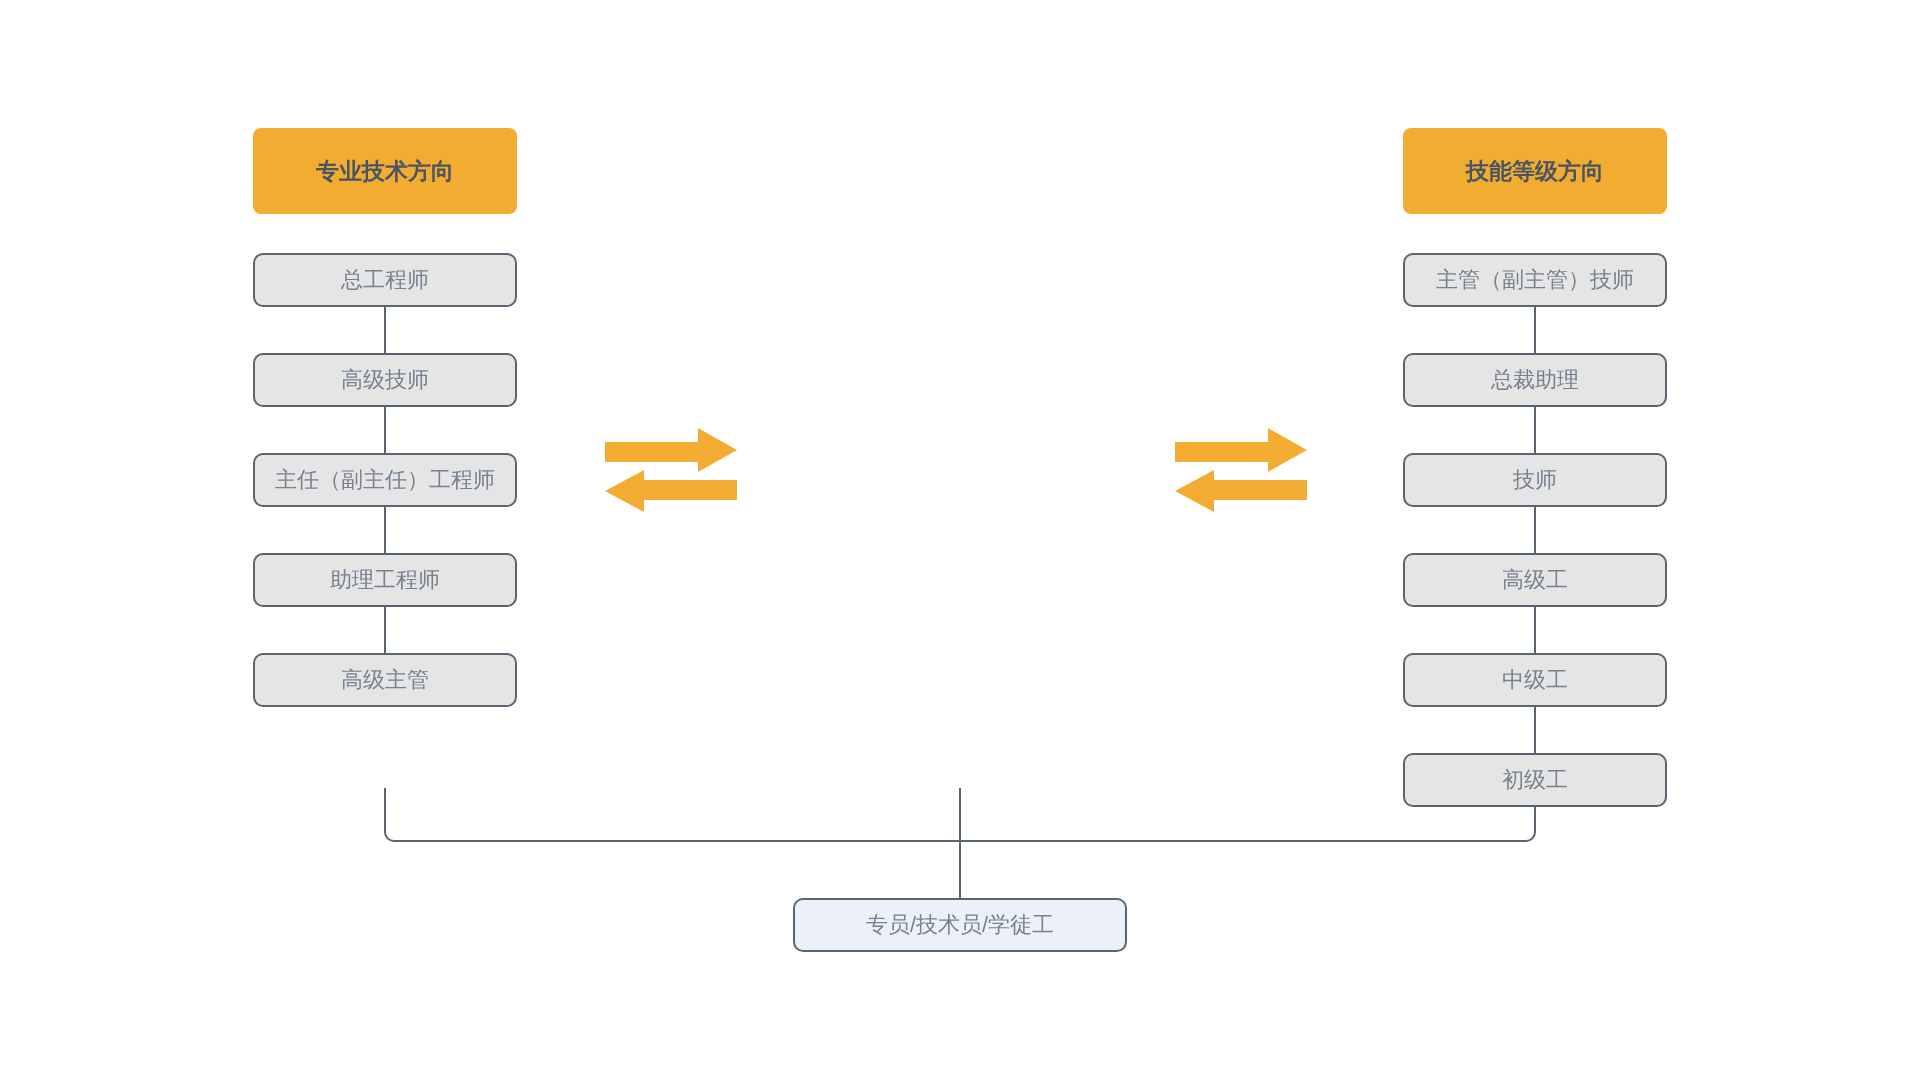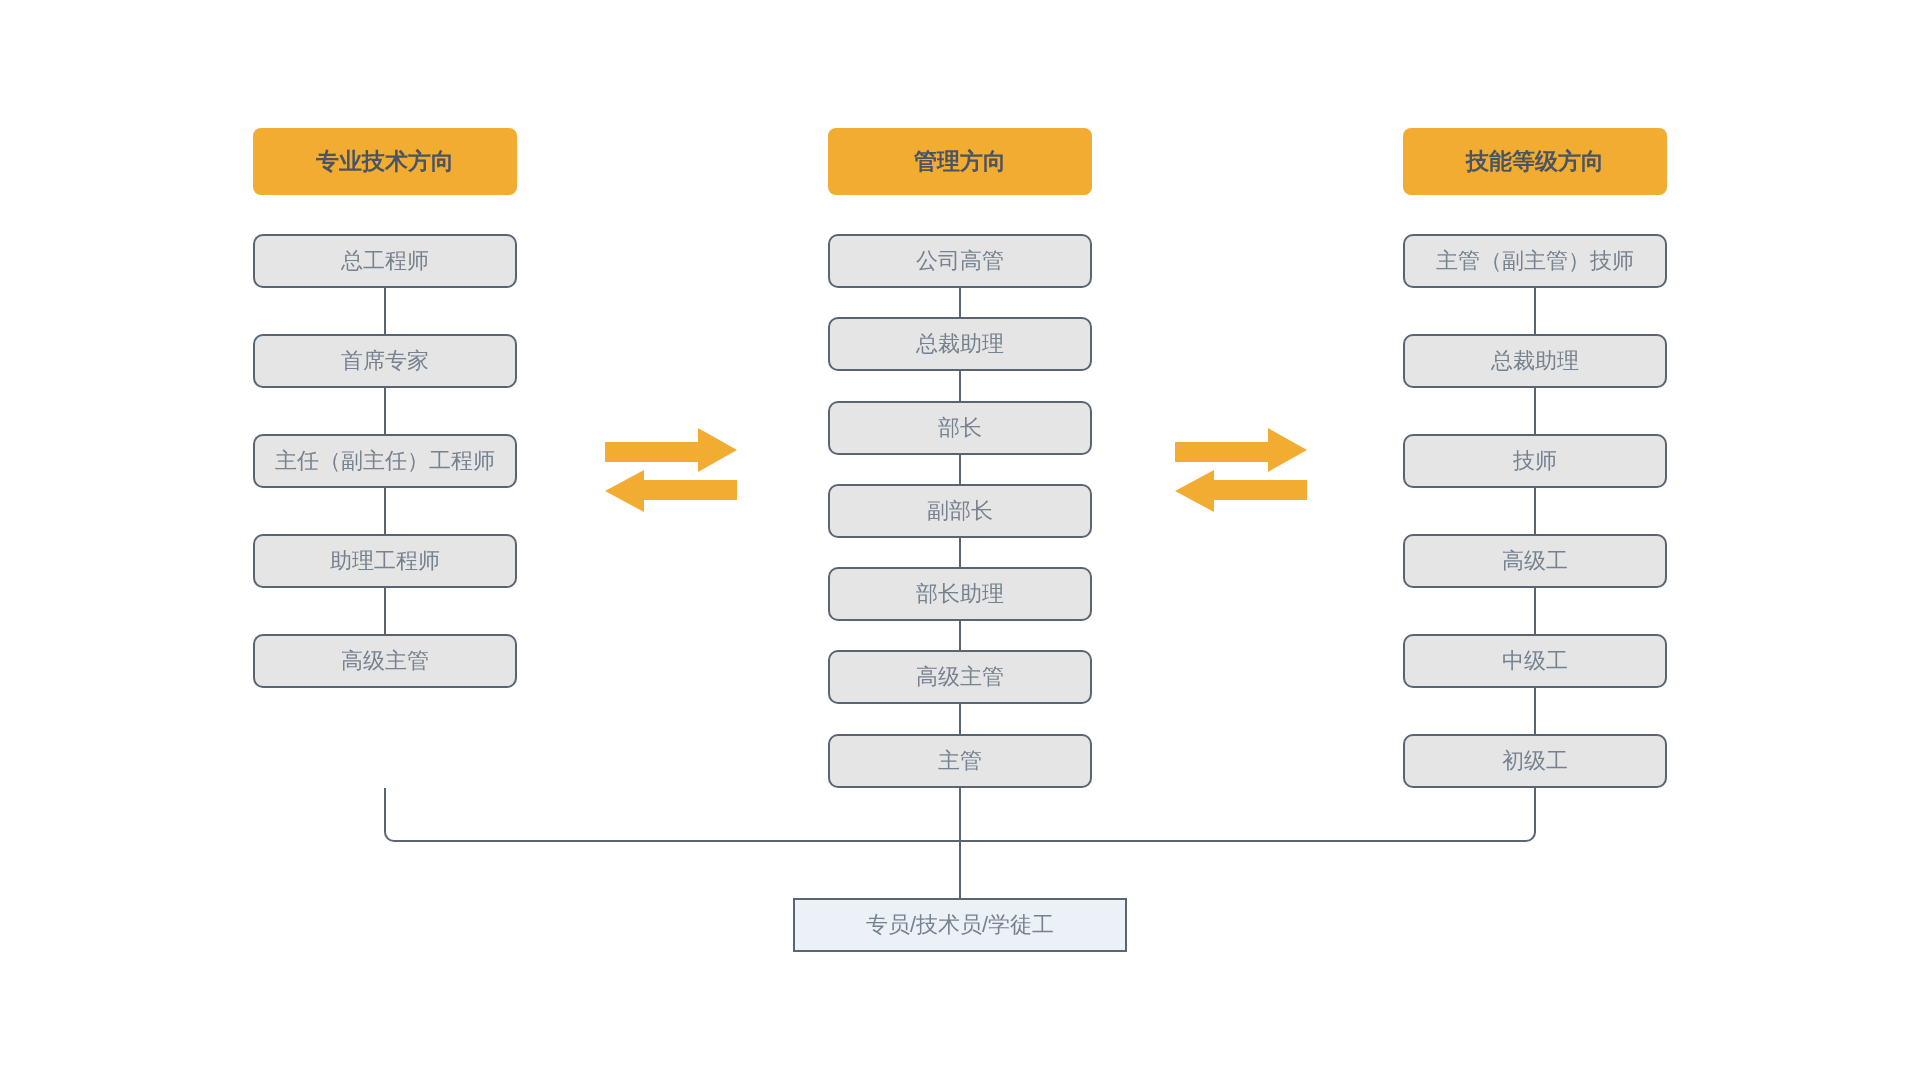--- a/index.html
+++ b/index.html
@@ -5,21 +5,21 @@
   html,body { margin:0; padding:0; background:#ffffff; }
   .canvas {
     position:relative; width:1920px; height:1080px; background:#ffffff;
     font-family:"Liberation Sans", sans-serif; overflow:hidden;
   }
   .col { position:absolute; width:264px; top:128px; }
   .col-1 { left:253px; }
   .col-2 { left:828px; }
   .col-3 { left:1403px; }
   .col-header {
-    height:67px; background:#F3AC32; border-radius:8px;
+    height:86px; background:#F3AC32; border-radius:8px;
     display:flex; align-items:center; justify-content:center;
     font-size:23px; font-weight:bold; color:#4A5564;
     margin-bottom:39px;
   }
   .items { position:relative; display:flex; flex-direction:column; }
   .gap-wide   { gap:46px; }
   .gap-narrow { gap:29.3px; }
   .vline {
     position:absolute; left:131px; top:27px; bottom:27px; width:2px;
     background:#5A6572; z-index:0;
@@ -36,59 +36,46 @@
     border:2px solid #5A6572; border-top:none;
     border-radius:0 0 10px 10px;
   }
   .mid-stub {
     position:absolute; left:959px; top:788px; width:2px; height:110px;
     background:#5A6572;
   }
   .base-box {
     position:absolute; left:793px; top:898px; width:334px; height:54px;
     box-sizing:border-box; z-index:1;
-    background:#ECF1F8; border:2px solid #5A6572; border-radius:0;
+    background:#ECF1F8; border:2px solid #5A6572; border-radius:10px;
     display:flex; align-items:center; justify-content:center;
     font-size:22px; color:#76828F;
   }
   .arrow-pair { position:absolute; width:132px; height:84px; }
   .arrow-pair polygon { fill:#F3AC32; }
   .arrows-left  { left:605px;  top:428px; }
   .arrows-right { left:1175px; top:428px; }
 </style>
 </head>
 <body>
 
 <div class="canvas">
 
   <div class="col col-1">
     <div class="col-header">专业技术方向</div>
     <div class="items gap-wide">
       <div class="vline"></div>
       <div class="level">总工程师</div>
-      <div class="level">首席专家</div>
+      <div class="level">高级技师</div>
       <div class="level">主任（副主任）工程师</div>
       <div class="level">助理工程师</div>
       <div class="level">高级主管</div>
     </div>
   </div>
 
-  <div class="col col-2">
-    <div class="col-header">管理方向</div>
-    <div class="items gap-narrow">
-      <div class="vline"></div>
-      <div class="level">公司高管</div>
-      <div class="level">总裁助理</div>
-      <div class="level">部长</div>
-      <div class="level">副部长</div>
-      <div class="level">部长助理</div>
-      <div class="level">高级主管</div>
-      <div class="level">主管</div>
-    </div>
-  </div>
 
   <div class="col col-3">
     <div class="col-header">技能等级方向</div>
     <div class="items gap-wide">
       <div class="vline"></div>
       <div class="level">主管（副主管）技师</div>
       <div class="level">总裁助理</div>
       <div class="level">技师</div>
       <div class="level">高级工</div>
       <div class="level">中级工</div>

